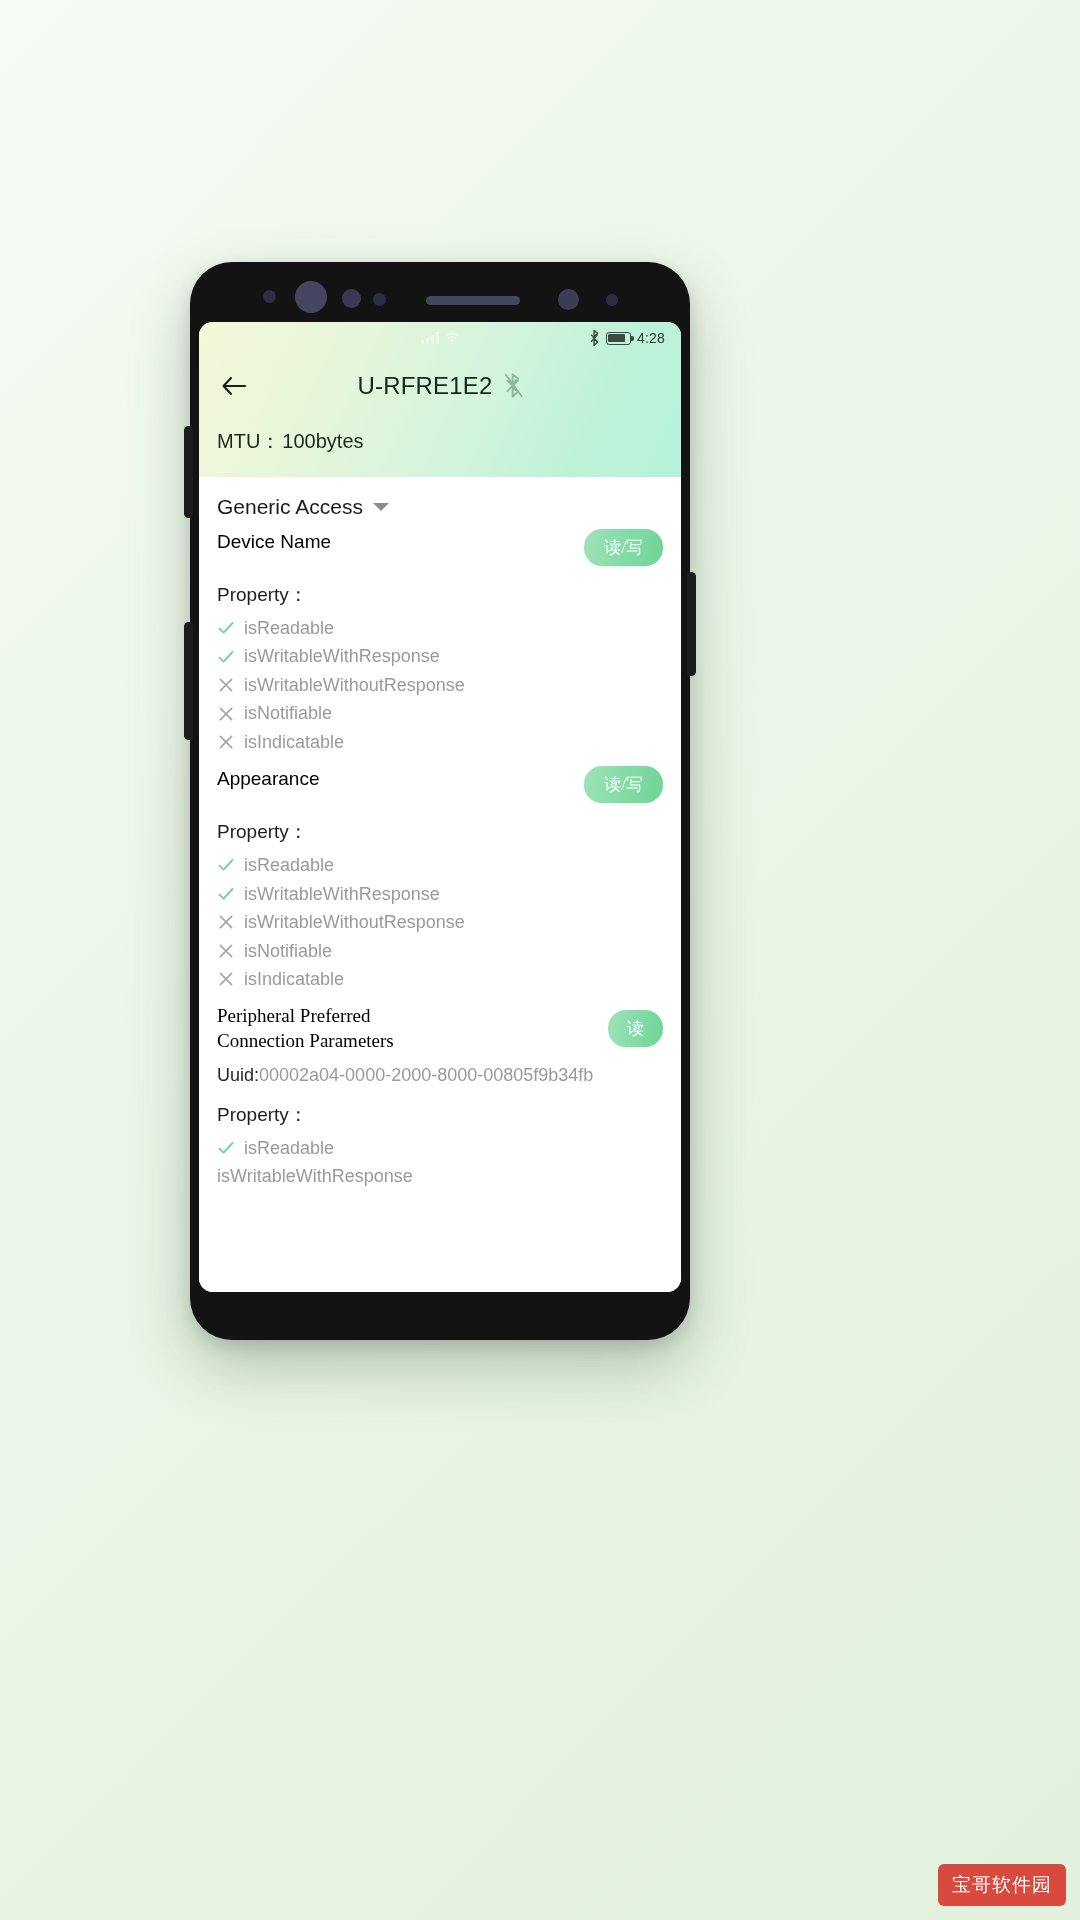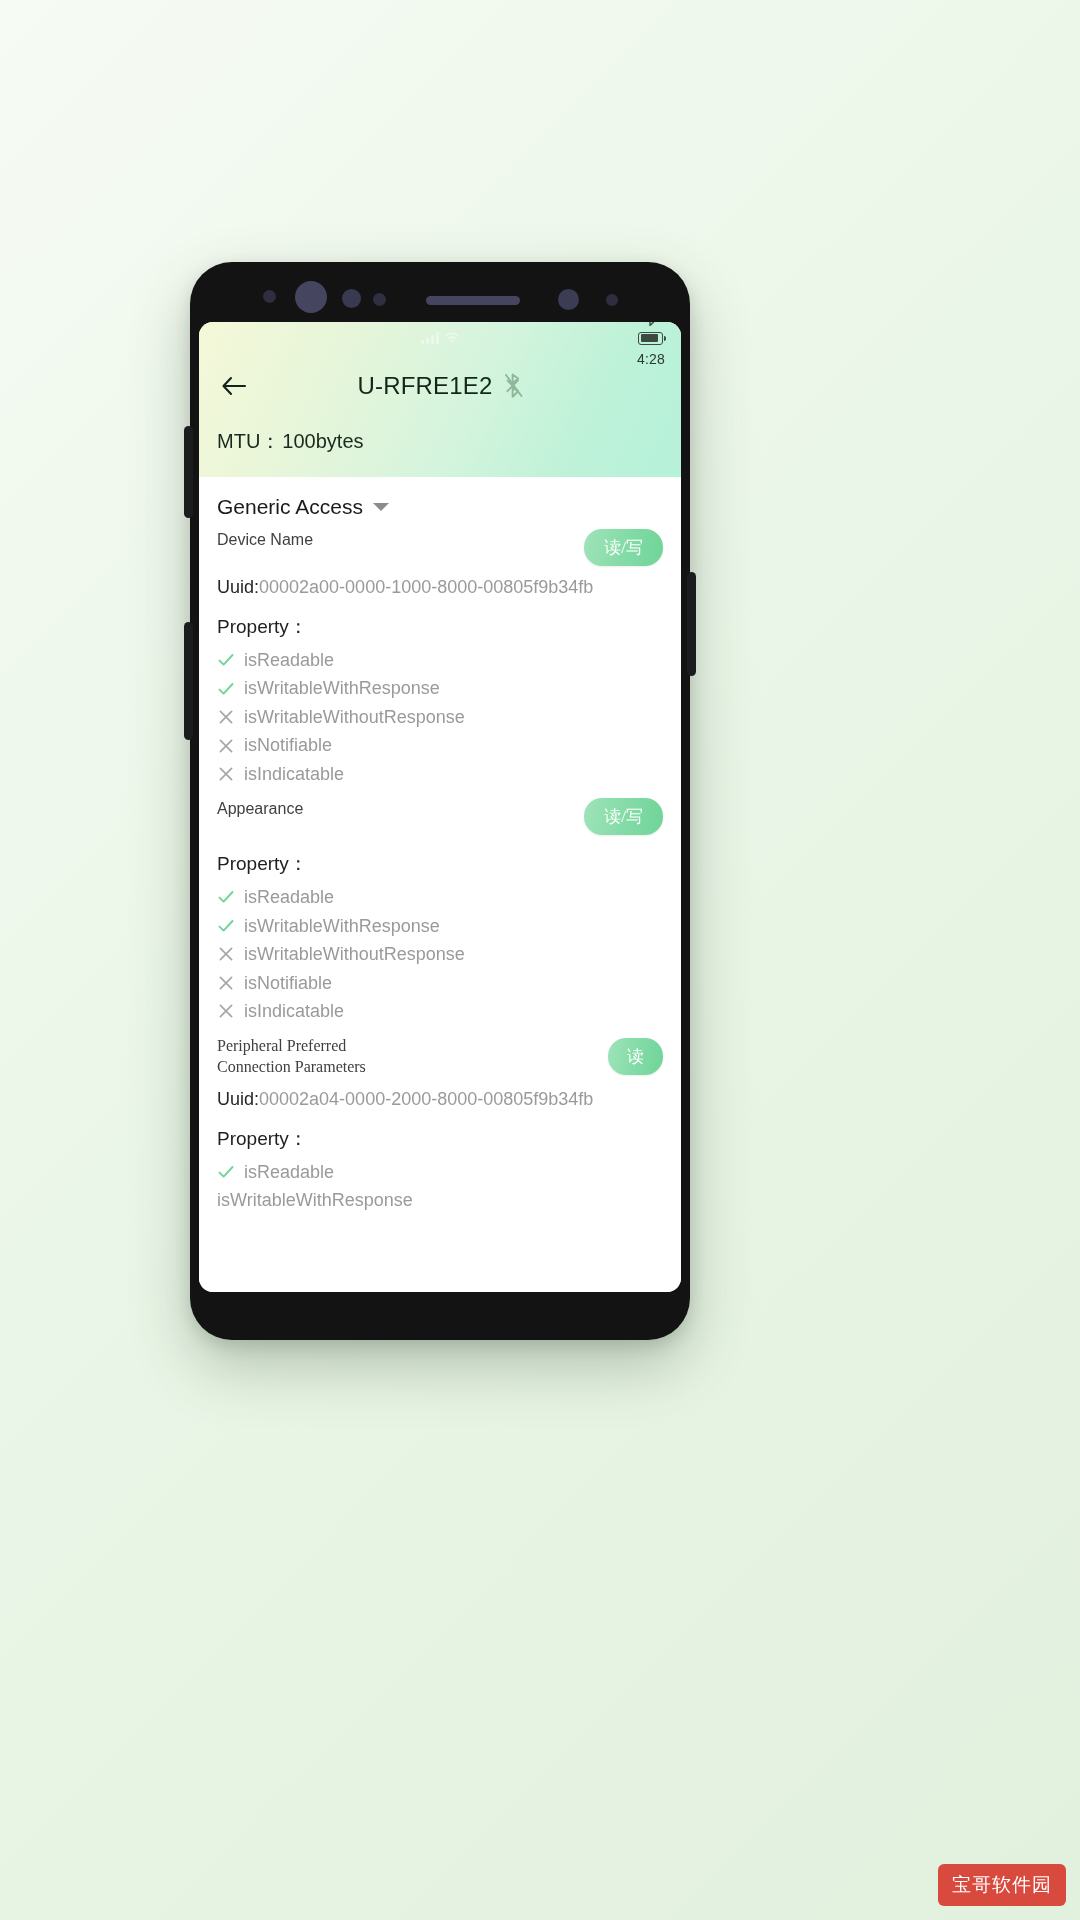--- a/index.html
+++ b/index.html
@@ -65,21 +65,21 @@
     height:32px; display:flex; align-items:center;
     padding:0 16px; position:relative;
   }
   .sb-center{
     position:absolute; left:0; right:0; top:0; height:32px;
     display:flex; align-items:center; justify-content:center; gap:5px;
     opacity:.45;
   }
   .sb-right{
     margin-left:auto; display:flex; align-items:center; gap:6px;
-    color:#2c3a30; font-size:14px; position:relative; z-index:2;flex-direction:column;
+    color:#2c3a30; font-size:14px; position:relative; z-index:2;
   }
   .sig-bars{ display:flex; align-items:flex-end; gap:2px; height:12px; }
   .sig-bars i{ display:block; width:3px; background:#ffffff; border-radius:1px; }
   .sig-bars i:nth-child(1){ height:4px; }
   .sig-bars i:nth-child(2){ height:6px; }
   .sig-bars i:nth-child(3){ height:9px; }
   .sig-bars i:nth-child(4){ height:12px; }
   .wifi-ico svg{ display:block; }
   .bt-ico svg{ display:block; }
   .battery{
@@ -133,21 +133,21 @@
   .service-uuid b{ color:#262626; font-weight:400; }
 
   .char{
     padding:10px 18px 0 18px;
   }
   .char-top{
     display:flex; align-items:flex-start; justify-content:space-between; gap:12px;
     min-height:34px;
   }
   .char-name{
-    font-size:16px; color:#404040; line-height:1.32; max-width:300px;
+    font-size:19px; color:#000000; line-height:1.32; max-width:300px;
   }
   .pill{
     flex:0 0 auto;
     background:linear-gradient(100deg,#9fe3b9 0%,#82dba6 55%,#6fd497 100%);
     color:#ffffff; font-size:17px;
     padding:7px 20px; border-radius:18px;
     box-shadow:0 1px 2px rgba(0,0,0,.08);
     font-family:Liberation Serif, serif;
     white-space:nowrap; cursor:pointer;
   }
@@ -258,23 +258,20 @@
       <div class="service-head">
         <span class="service-name">Generic Access</span>
         <span class="caret"></span>
       </div>
 
       <div class="char">
         <div class="char-top">
           <div class="char-name">Device Name</div>
           <div class="pill">读/写</div>
         </div>
-        <div class="char-uuid">
-          <b>Uuid:</b><span>00002a00-0000-1000-8000-00805f9b34fb</span>
-        </div>
         <div class="prop-label">Property：</div>
         <div class="prop-list">
           <div class="prop-item">
             <span class="mk">
                 <svg width="18" height="18" viewBox="0 0 18 18">
                   <path d="M2.5 9.6l4.1 4L15.5 4" stroke="#6fd49a" stroke-width="1.9" fill="none" stroke-linecap="round" stroke-linejoin="round"></path>
                 </svg>
               </span>
             <span>isReadable</span>
           </div>

